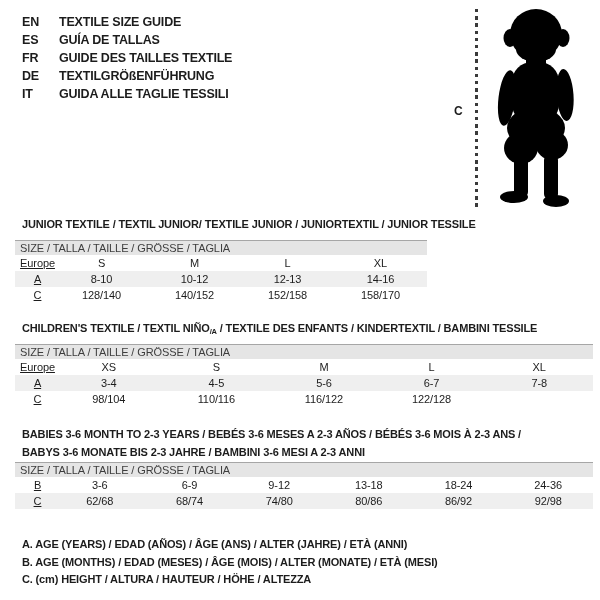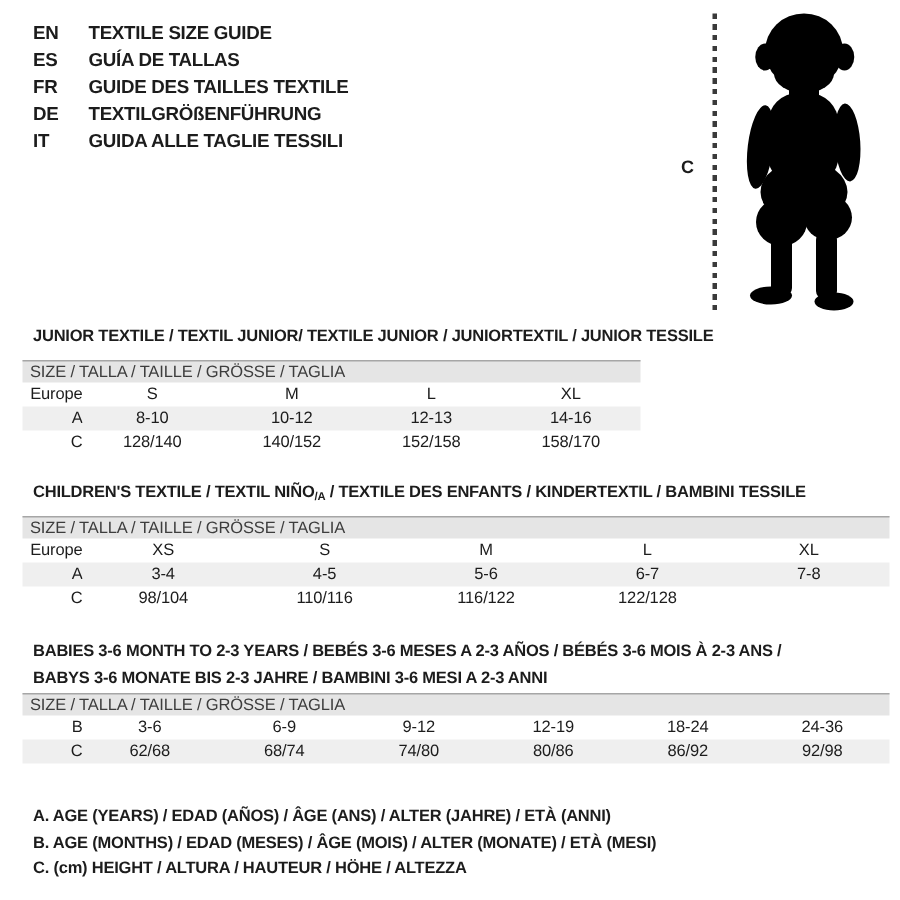--- a/index.html
+++ b/index.html
@@ -43,21 +43,21 @@
     background:#e5e5e5; border-top:1px solid #a6a6a6;
     font-size:11px; color:#3d3d3d; padding-left:5px;
     letter-spacing:-0.1px;
   }
   .trow { display:grid; height:16px; line-height:16px; font-size:11px; letter-spacing:-0.1px; }
   .junior-table  .trow { grid-template-columns:40px repeat(4,1fr); }
   .children-table .trow { grid-template-columns:40px repeat(5,1fr); }
   .babies-table  .trow { grid-template-columns:40px repeat(6,1fr); }
   .trow.shaded { background:#efefef; }
   .tcell { text-align:center; overflow:hidden; }
-  .tcell.rowlabel { text-align:right; padding-left:5px; }
+  .tcell.rowlabel { text-align:center; padding-left:5px;text-decoration:underline; }
 
   
   .legend { left:22px; top:536px; font-size:11px; font-weight:bold; line-height:17.5px; letter-spacing:-0.15px; }
 </style>
 </head>
 <body>
 
 <div class="abs lang-list">
   <div class="lang-row">
     <span class="lang-code">EN</span>
@@ -161,21 +161,21 @@
   <div>BABIES 3-6 MONTH TO 2-3 YEARS / BEBÉS 3-6 MESES A 2-3 AÑOS / BÉBÉS 3-6 MOIS À 2-3 ANS /</div>
   <div>BABYS 3-6 MONATE BIS 2-3 JAHRE / BAMBINI 3-6 MESI A 2-3 ANNI</div>
 </div>
 <div class="size-table babies-table">
   <div class="size-header">SIZE / TALLA / TAILLE / GRÖSSE / TAGLIA</div>
   <div class="trow">
     <div class="tcell rowlabel">B</div>
     <div class="tcell">3-6</div>
     <div class="tcell">6-9</div>
     <div class="tcell">9-12</div>
-    <div class="tcell">12-19</div>
+    <div class="tcell">13-18</div>
     <div class="tcell">18-24</div>
     <div class="tcell">24-36</div>
   </div>
   <div class="trow shaded">
     <div class="tcell rowlabel">C</div>
     <div class="tcell">62/68</div>
     <div class="tcell">68/74</div>
     <div class="tcell">74/80</div>
     <div class="tcell">80/86</div>
     <div class="tcell">86/92</div>

